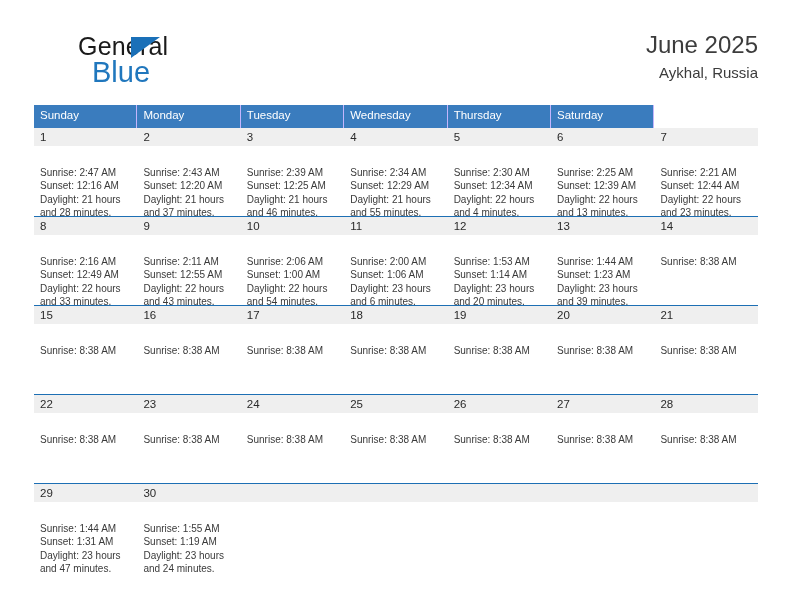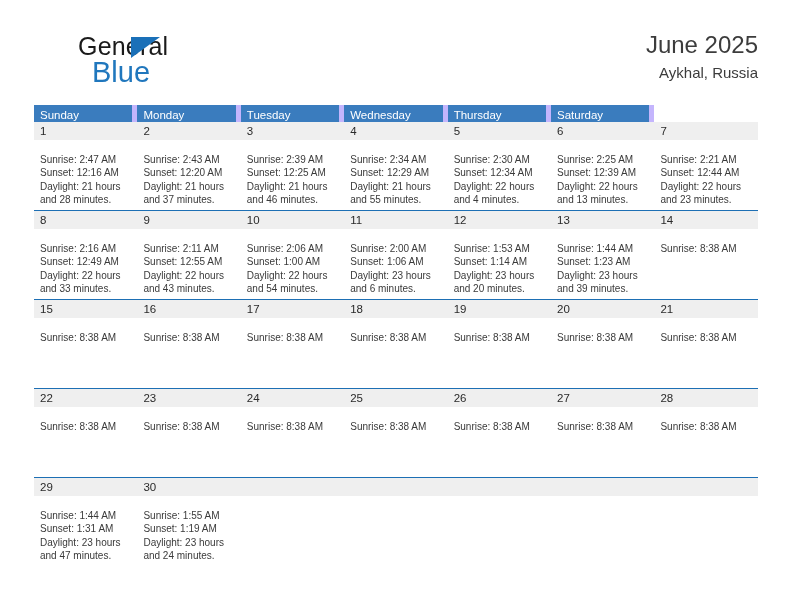--- a/index.html
+++ b/index.html
@@ -97,46 +97,46 @@
     display: flex;
     width: 100%;
   }
   .cell {
     width: 103.42px;
     box-sizing: border-box;
   }
 
   .head-row .cell {
     background: #3a7cbe;
-    height: 17px;
+    height: 23px;
     line-height: 21px;
     padding-left: 6px;
     color: #ffffff;
     font-size: 11.5px;
-    border-right: 5px solid #c4b5fd;
+    border-right: 1px solid #c4b5fd;
   }
 
   .week {
     border-top: 1.4px solid #1d6fb4;
   }
   .week-first {
     border-top: none;
   }
   .daterow .cell {
     background: #efefef;
     height: 18px;
     line-height: 18px;
     padding-left: 6px;
     font-size: 11.5px;
     color: #2a2a2a;
   }
   .bodyrow .cell {
     background: #ffffff;
     height: 70px;
-    padding: 13px 6px 0 6px;
+    padding: 20px 6px 0 6px;
     font-size: 10px;
     color: #3a3a3a;
     line-height: 13.4px;
   }
   .bodyrow .cell .ln {
     display: block;
     white-space: nowrap;
   }
 </style>
 </head>

